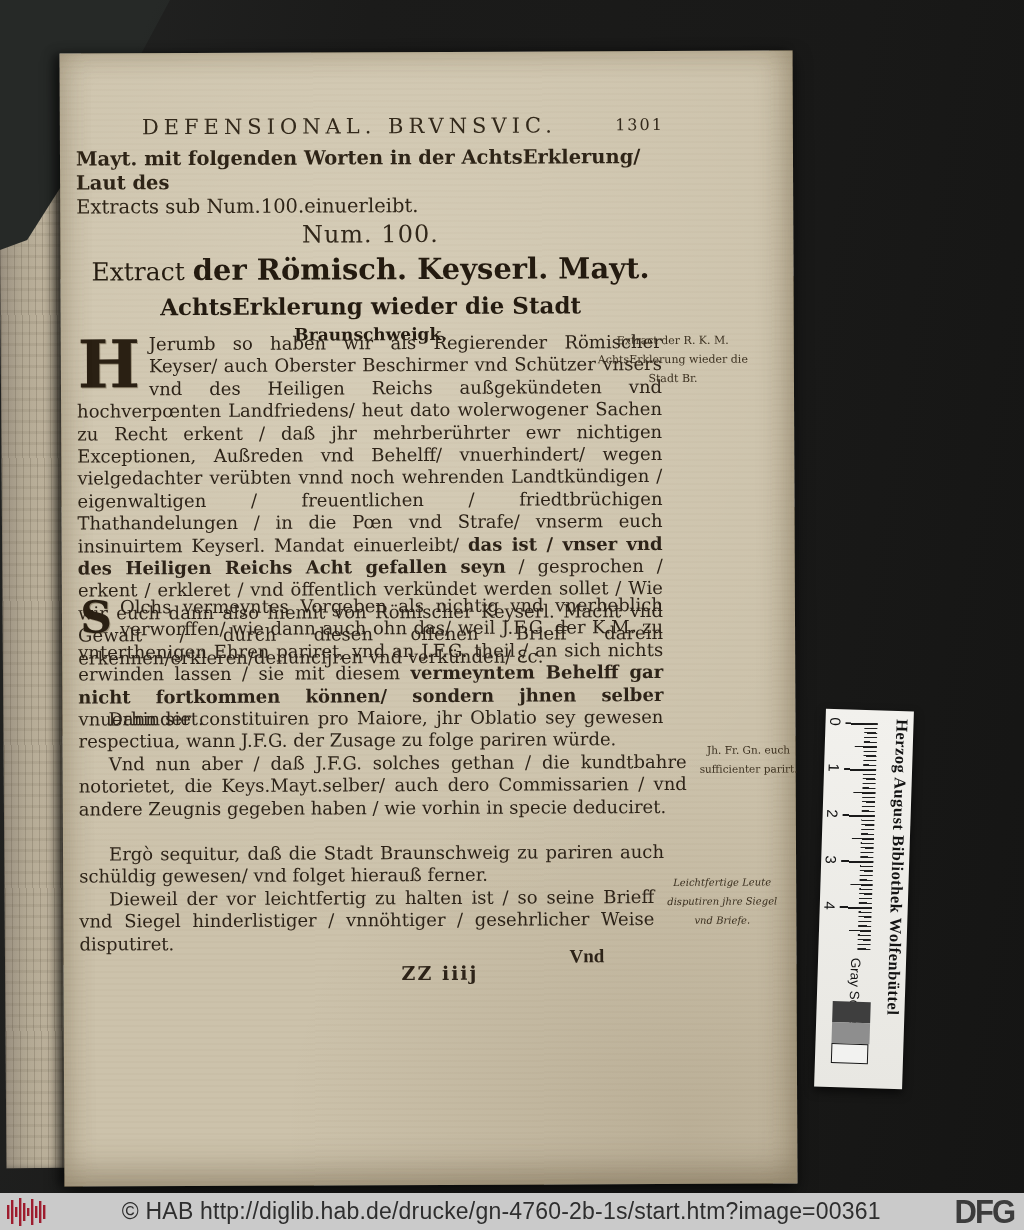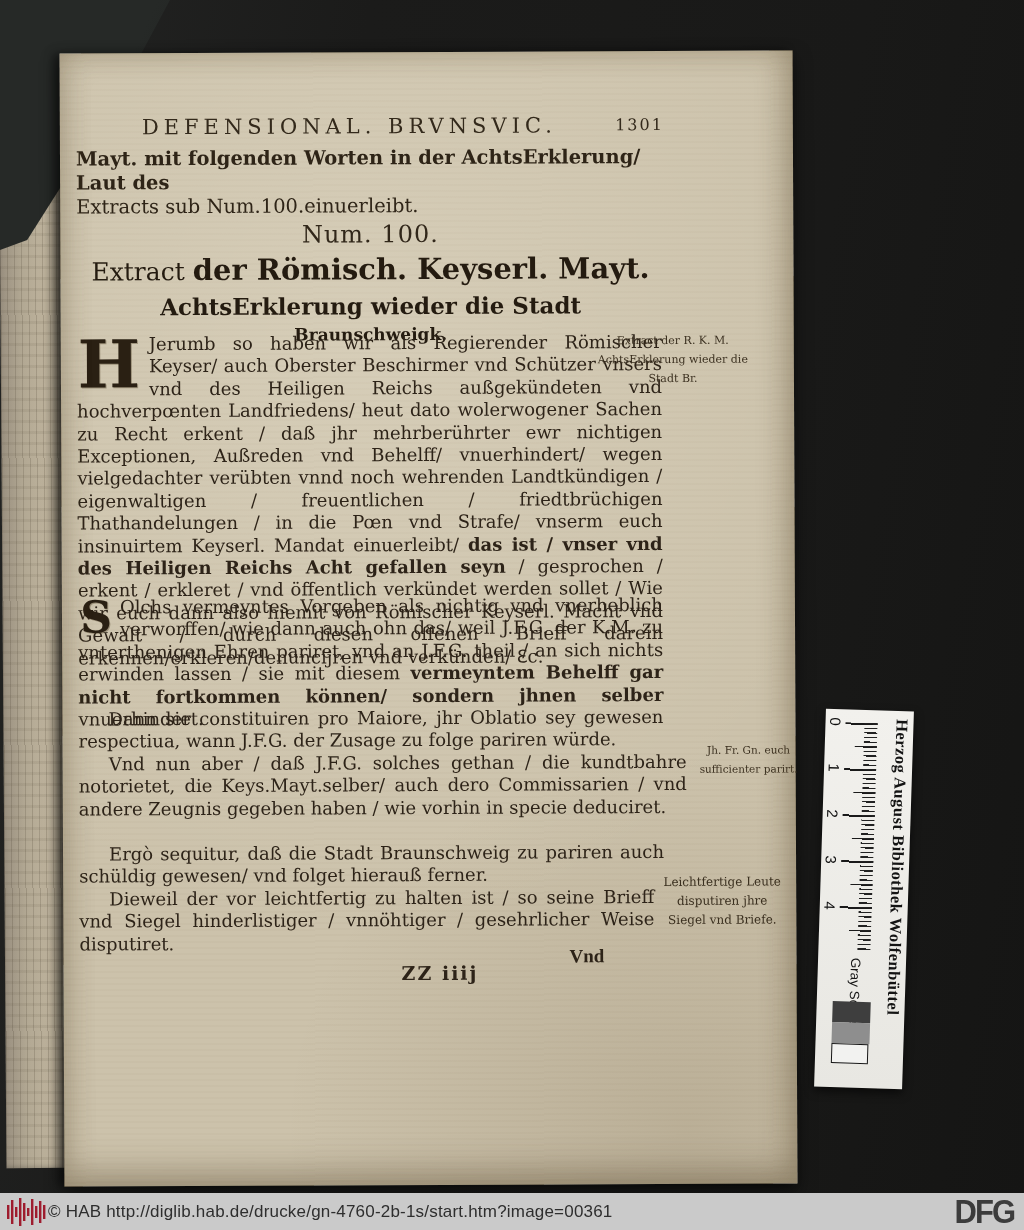--- a/index.html
+++ b/index.html
@@ -73,21 +73,21 @@
   .p4{top:700px;width:608px;text-indent:30px;}
   .p5{top:790px;text-indent:30px;}
   .p6{top:835px;width:575px;text-indent:30px;}
 
   .dropcap{float:left;font-size:66px;line-height:58px;width:64px;height:62px;margin:2px 8px 0 0;text-align:center;font-weight:bold;color:#2a2013;text-shadow:1px 1px 0 rgba(60,45,20,.35);}
   .dropcap.small{font-size:44px;line-height:40px;width:36px;height:42px;margin:1px 6px 0 0;}
 
   .margin-note{position:absolute;font-size:11px;line-height:19px;color:#3a2f1f;text-align:center;}
   .note1{left:536px;top:280px;width:152px;}
   .note2{left:628px;top:690px;width:116px;font-size:10.5px;}
-  .note3{left:594px;top:822px;width:130px;font-size:12px;}
+  .note3{left:594px;top:822px;width:130px;font-size:10px;font-style:italic;}
 
   .sig-row{position:absolute;left:16px;top:894px;width:588px;height:26px;font-size:19px;font-weight:bold;color:#2d2318;}
   .sig-mark{position:absolute;left:322px;top:16px;letter-spacing:2px;}
   .catchword{position:absolute;left:490px;top:0;font-family:Liberation Serif, serif;}
 
   
   .ruler{
     position:absolute;left:820px;top:710px;width:88px;height:378px;
     background:linear-gradient(to bottom,#f2f1ed,#e8e7e2);
     transform:rotate(1.8deg);
@@ -114,21 +114,21 @@
   .swatch{width:38px;height:21px;}
   .swatch.white{border:1.5px solid #161616;width:35px;height:18px;}
 
   
   .footer{
     position:absolute;left:0;bottom:0;width:1024px;height:37px;
     background:#cacaca;display:flex;align-items:center;
     font-family:"Liberation Sans",sans-serif;
   }
   .hab-logo{margin-left:6px;flex:0 0 auto;}
-  .footer-text{flex:1;text-align:left;font-size:17px;color:#2e2e2e;letter-spacing:.2px;}
+  .footer-text{flex:1;text-align:center;font-size:23px;color:#2e2e2e;letter-spacing:.2px;}
   .dfg-logo{flex:0 0 auto;margin-right:10px;font-size:31px;font-weight:bold;letter-spacing:-2px;color:#3c3c3c;transform:scaleY(1.08);font-family:"Liberation Sans",sans-serif;}
 </style>
 </head>
 <body>
 
 <div class="backdrop"></div>
 <div class="cover-highlight"></div>
 <div class="edge-strip"></div>
 <div class="cover-wedge"></div>
 

